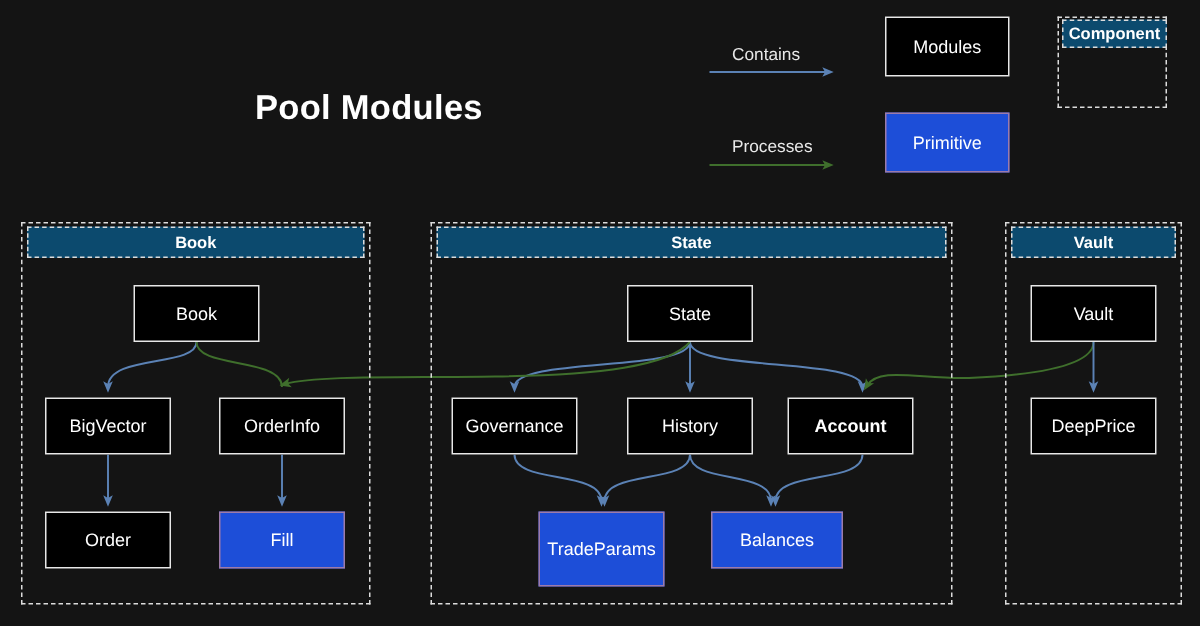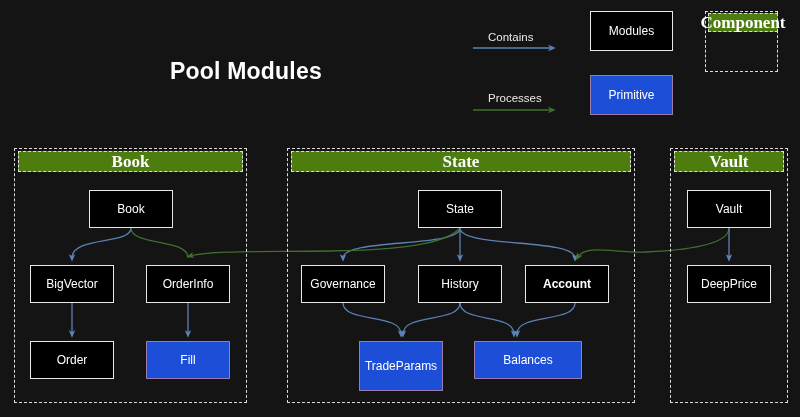--- a/index.html
+++ b/index.html
@@ -52,29 +52,28 @@
   .group{
     position:absolute;
     box-sizing:border-box;
     border:1.6px dashed #dcdcdc;
     background:transparent;
   }
   .group-header{
     position:absolute;
     box-sizing:border-box;
     border:1.6px dashed #dcdcdc;
-    background:#4d7c0f;
+    background:#0c4a6e;
     display:flex;
     align-items:center;
     justify-content:center;
     color:#ffffff;
-    font-size:17px;
+    font-size:11px;
     font-weight:bold;
     white-space:nowrap;
-    font-family:Liberation Serif, serif;
   }
   .legend-comp{
     position:absolute;
     box-sizing:border-box;
     border:1.6px dashed #dcdcdc;
     background:transparent;
   }
 </style>
 </head>
 <body>
@@ -150,18 +149,18 @@
   <div class="node" style="left:30px;top:265px;width:84px;height:38px;">BigVector</div>
   <div class="node" style="left:146px;top:265px;width:84px;height:38px;">OrderInfo</div>
   <div class="node" style="left:30px;top:341px;width:84px;height:38px;">Order</div>
   <div class="node primitive" style="left:146px;top:341px;width:84px;height:38px;">Fill</div>
 
   <div class="node" style="left:418px;top:190px;width:84px;height:38px;">State</div>
   <div class="node" style="left:301px;top:265px;width:84px;height:38px;">Governance</div>
   <div class="node" style="left:418px;top:265px;width:84px;height:38px;">History</div>
   <div class="node" style="left:525px;top:265px;width:84px;height:38px;font-weight:bold;">Account</div>
   <div class="node primitive" style="left:359px;top:341px;width:84px;height:50px;">TradeParams</div>
-  <div class="node primitive" style="left:474px;top:341px;width:108px;height:38px;">Balances</div>
+  <div class="node primitive" style="left:474px;top:341px;width:88px;height:38px;">Balances</div>
 
   <div class="node" style="left:687px;top:190px;width:84px;height:38px;">Vault</div>
   <div class="node" style="left:687px;top:265px;width:84px;height:38px;">DeepPrice</div>
 
 </div>
 
 </body></html>

